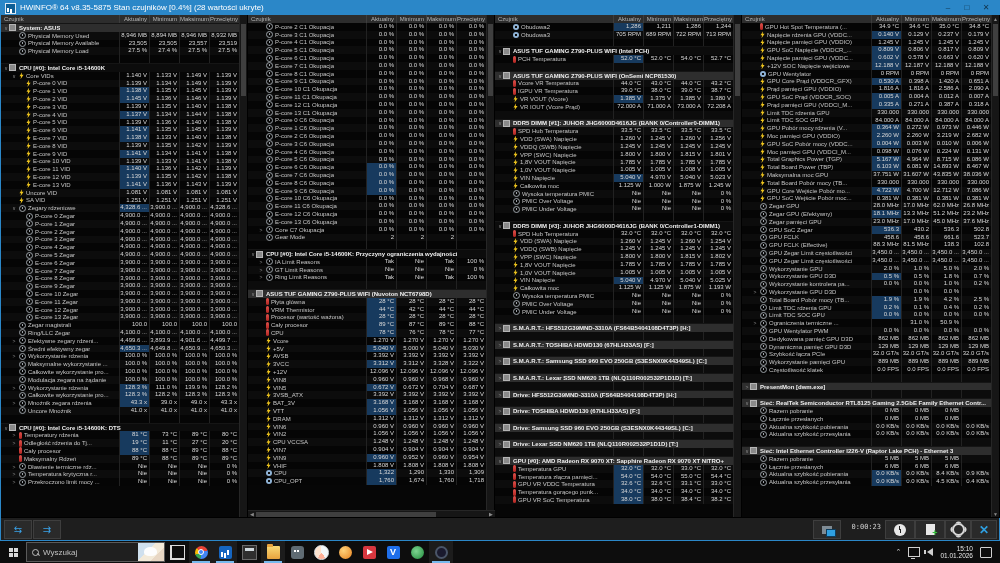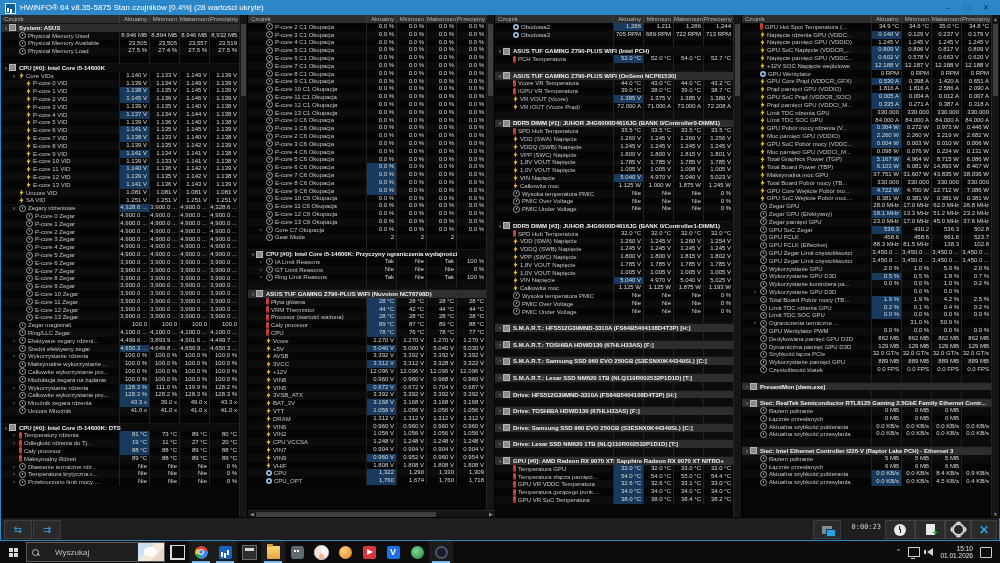--- a/index.html
+++ b/index.html
@@ -62,21 +62,21 @@
   .ico-gear{width:9px;height:9px;border-radius:50%;border:2px solid #d8d8d8;position:relative;
     box-shadow:0 -5px 0 -3.5px #d8d8d8,0 5px 0 -3.5px #d8d8d8,-5px 0 0 -3.5px #d8d8d8,5px 0 0 -3.5px #d8d8d8;}
   .ico-x{color:#2f9fe0;font-size:12px;font-weight:bold;}
   .ico-remote{width:10px;height:8px;position:relative;background:#7f8b94;}
   .ico-remote::after{content:'';position:absolute;left:4px;top:3px;width:8px;height:6px;background:#2f9fe0;border:1px solid #0d3c5c;}
   
   .taskbar{position:absolute;left:0;bottom:0;width:1000px;height:22px;background:#0d0d0d;display:flex;align-items:center;}
   .startbtn{width:26px;height:22px;display:flex;align-items:center;justify-content:center;}
   .winlogo{width:9px;height:9px;display:grid;grid-template-columns:4px 4px;grid-template-rows:4px 4px;gap:1px;}
   .winlogo span{background:#d9d9d9;}
-  .searchbox{width:132px;height:18px;background:#1f1f1f;border:1px solid #5a5a5a;display:flex;align-items:center;gap:16px;padding-left:5px;position:relative;}
+  .searchbox{width:132px;height:18px;background:#1f1f1f;border:1px solid #5a5a5a;display:flex;align-items:center;gap:4px;padding-left:5px;position:relative;}
   .mag{width:5px;height:5px;border:1px solid #bbb;border-radius:50%;position:relative;flex:none;}
   .mag::after{content:'';position:absolute;left:4px;top:4px;width:3px;height:1px;background:#bbb;transform:rotate(45deg);}
   .searchtxt{font-size:8px;color:#c0c0c0;}
   .search-img{position:absolute;right:0;top:0;bottom:0;width:26px;
     background:linear-gradient(135deg,#cfe0ee 0 40%,#f3ead9 40% 70%,#e8d7c4 70%);}
   .search-img::after{content:'';position:absolute;left:6px;top:4px;width:13px;height:9px;background:#fdfdfd;border-radius:50% 50% 40% 40%;}
   .tapp{width:24px;height:22px;position:relative;display:flex;align-items:center;justify-content:center;}
   .tapp.active{background:#1c1c1c;}
   .tapp.active::after{content:'';position:absolute;left:3px;right:3px;bottom:0;height:2px;background:#76b9ed;}
   .ticon{width:13px;height:13px;position:relative;}

